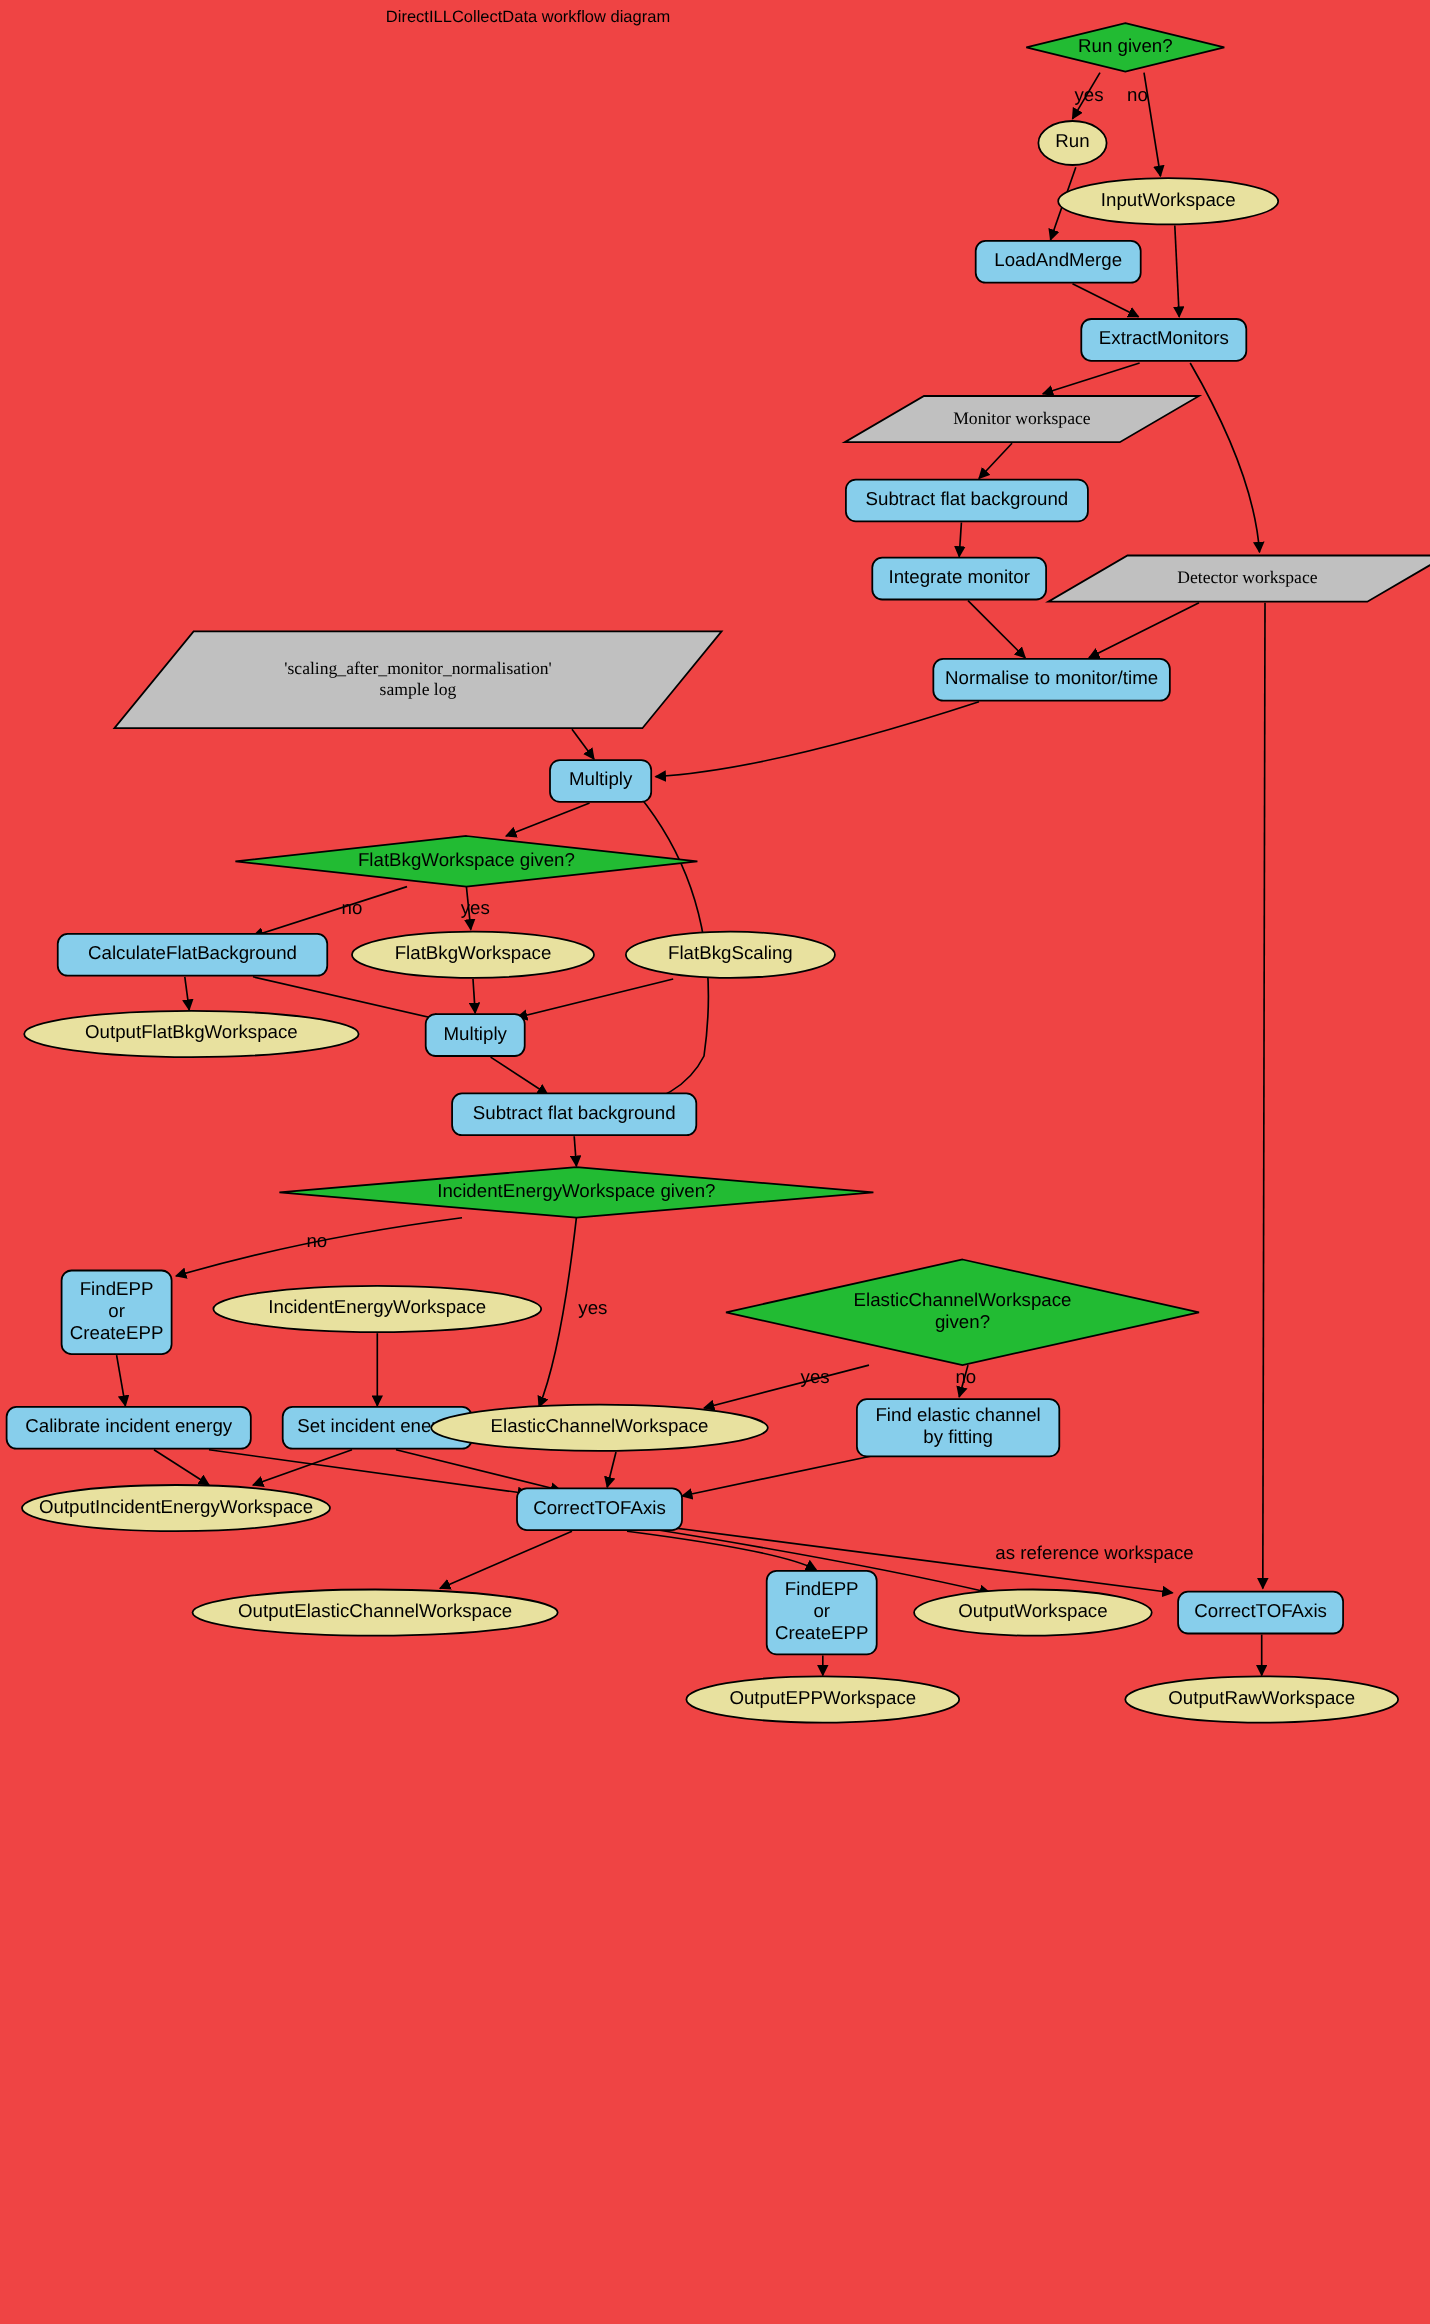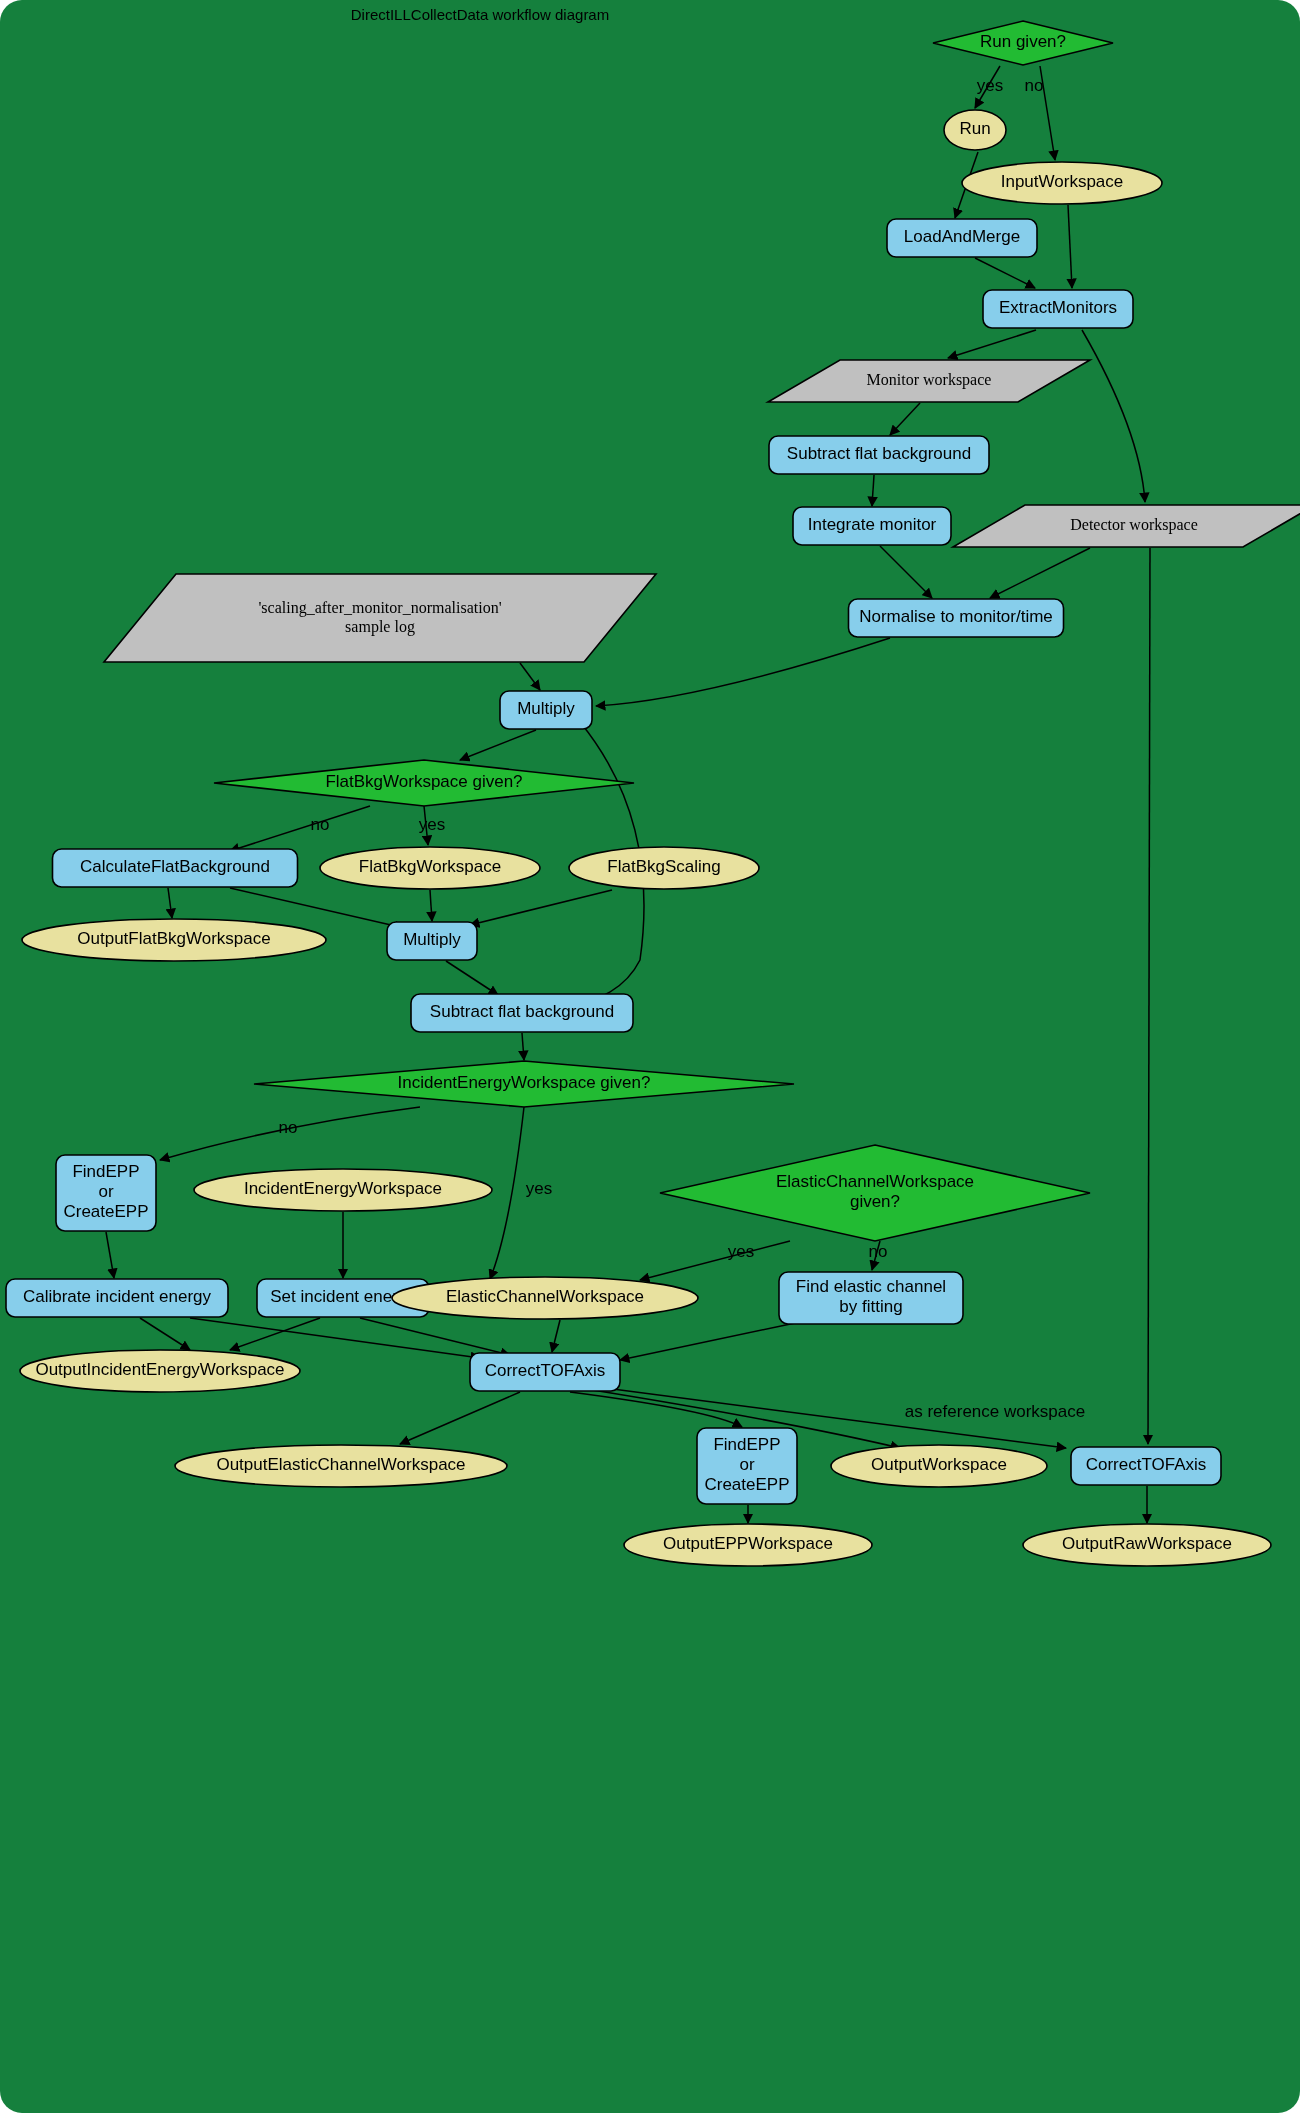--- a/index.html
+++ b/index.html
@@ -4,24 +4,23 @@
 <style>
   html, body {
     margin: 0;
     padding: 0;
     background: #ffffff;
   }
   #diagram-root {
     position: relative;
     width: 1300px;
     height: 2113px;
-    background: #15803d;
+    background: #ef4444;
     font-family: "Liberation Sans", sans-serif;
     overflow: hidden;
-    border-radius: 22px;
   }
   svg#graph {
     display: block;
     width: 1300px;
     height: 2113px;
   }
   .node-shape {
     stroke: #000000;
     stroke-width: 1.6;
   }

